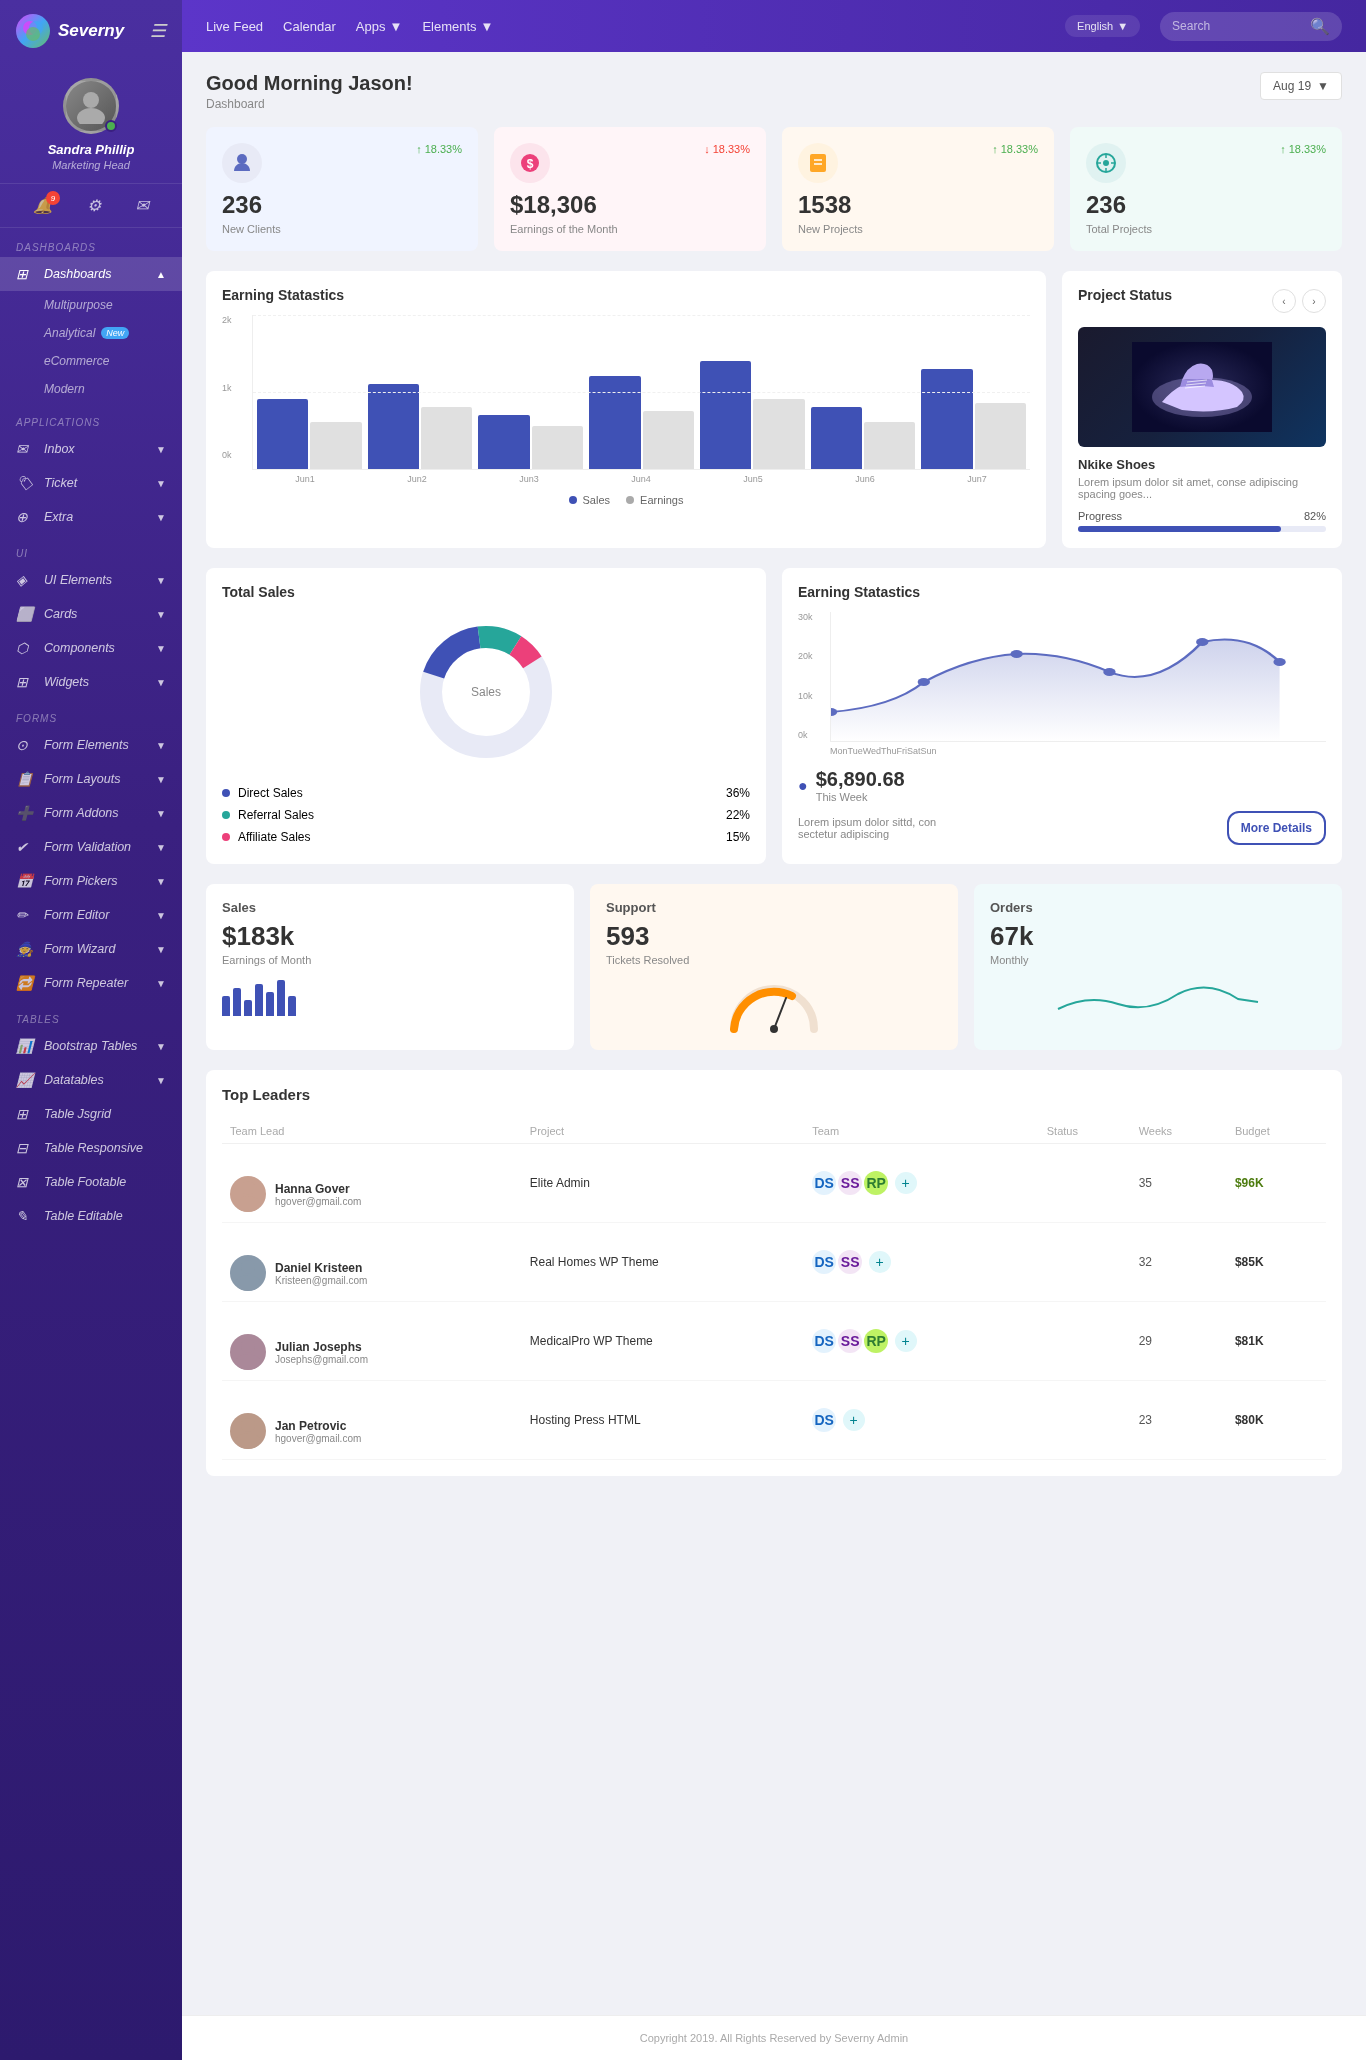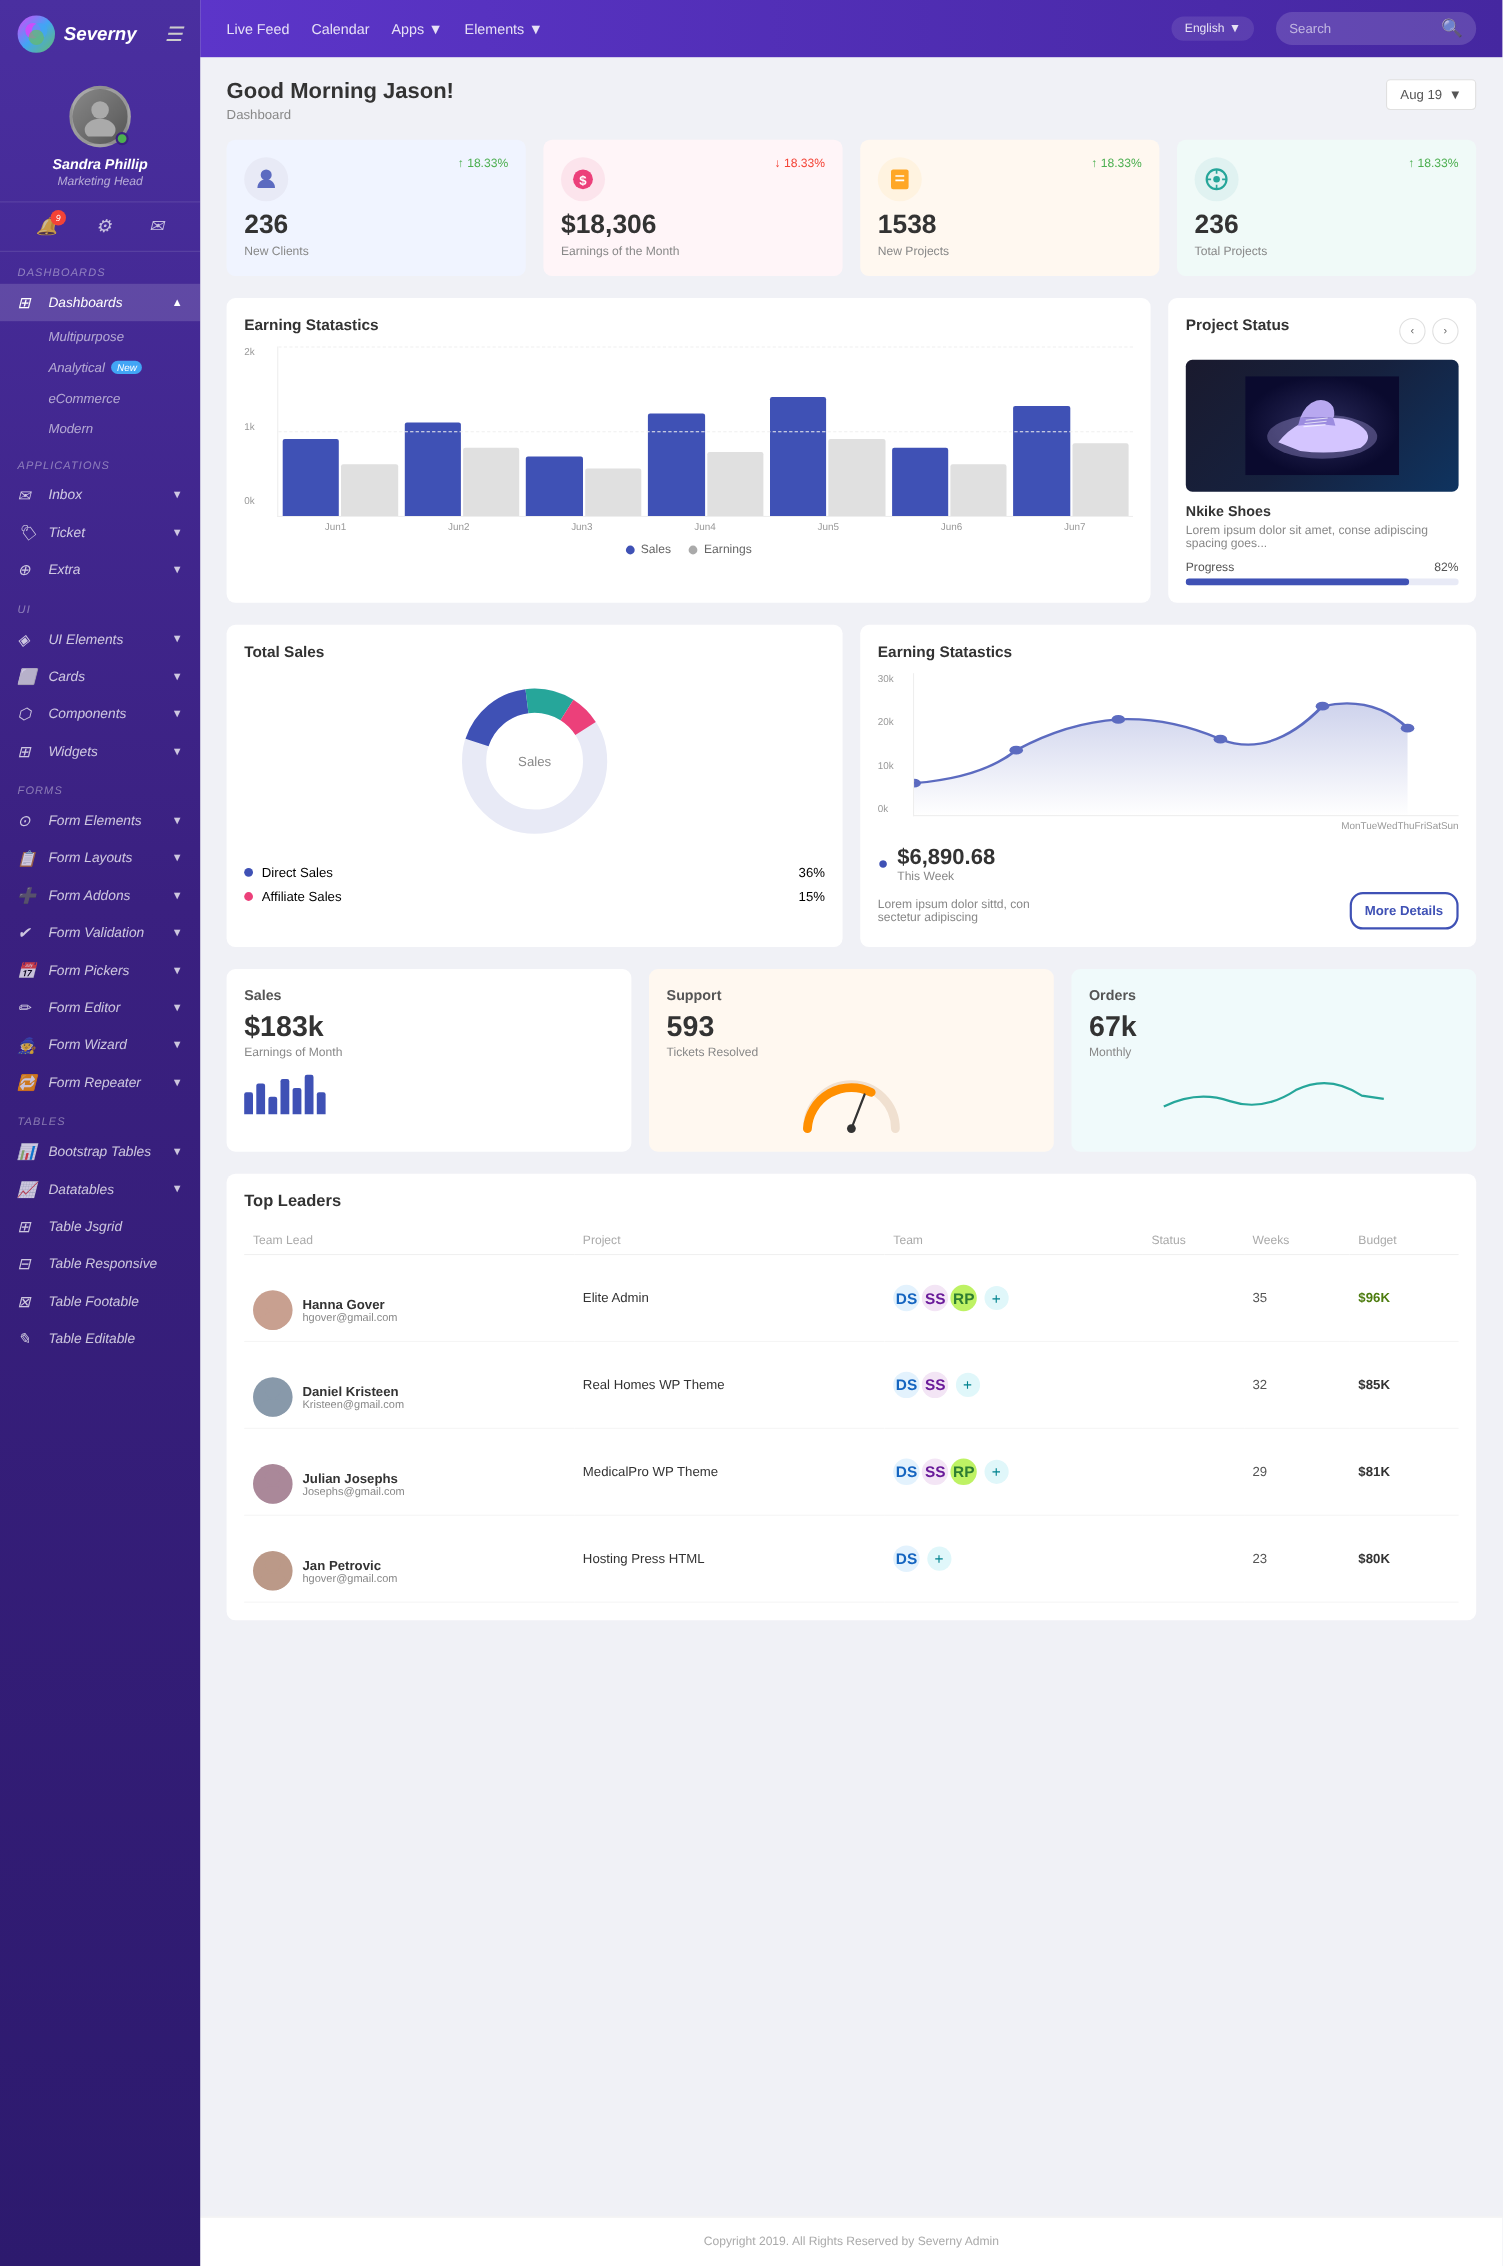--- a/index.html
+++ b/index.html
@@ -582,20 +582,27 @@
           </svg>
           <span class="donut-label">Sales</span>
         </div>
         <div class="sales-legend">
           <div class="sales-legend-item">
             <div style="display:flex;align-items:center;">
               <span class="sales-legend-dot" style="background:#3f51b5;"></span>
               <span>Direct Sales</span>
             </div>
             <span>36%</span>
+          </div>
+          <div class="sales-legend-item">
+            <div style="display:flex;align-items:center;">
+              <span class="sales-legend-dot" style="background:#26a69a;"></span>
+              <span>Referral Sales</span>
+            </div>
+            <span>22%</span>
           </div>
           <div class="sales-legend-item">
             <div style="display:flex;align-items:center;">
               <span class="sales-legend-dot" style="background:#ec407a;"></span>
               <span>Affiliate Sales</span>
             </div>
             <span>15%</span>
           </div>
         </div>
       </div>
@@ -620,21 +627,21 @@
               <path d="M0 100 Q40 95 60 70 Q90 45 120 42 Q150 40 180 60 Q210 78 240 30 Q270 20 290 50 L290 130 L0 130 Z" fill="url(#linegrad)"></path>
               <path d="M0 100 Q40 95 60 70 Q90 45 120 42 Q150 40 180 60 Q210 78 240 30 Q270 20 290 50" fill="none" stroke="#5c6bc0" stroke-width="2"></path>
               <circle cx="0" cy="100" r="4" fill="#5c6bc0"></circle>
               <circle cx="60" cy="70" r="4" fill="#5c6bc0"></circle>
               <circle cx="120" cy="42" r="4" fill="#5c6bc0"></circle>
               <circle cx="180" cy="60" r="4" fill="#5c6bc0"></circle>
               <circle cx="240" cy="30" r="4" fill="#5c6bc0"></circle>
               <circle cx="290" cy="50" r="4" fill="#5c6bc0"></circle>
             </svg>
           </div>
-          <div style="display:flex;justify-content:flex-end;padding:4px 0;">
+          <div style="display:flex;justify-content:flex-start;padding:4px 0;">
             <span style="font-size:9px;color:#999;">Mon</span>
             <span style="font-size:9px;color:#999;">Tue</span>
             <span style="font-size:9px;color:#999;">Wed</span>
             <span style="font-size:9px;color:#999;">Thu</span>
             <span style="font-size:9px;color:#999;">Fri</span>
             <span style="font-size:9px;color:#999;">Sat</span>
             <span style="font-size:9px;color:#999;">Sun</span>
           </div>
         </div>
         <div style="display:flex;align-items:center;gap:8px;margin-bottom:8px;">

